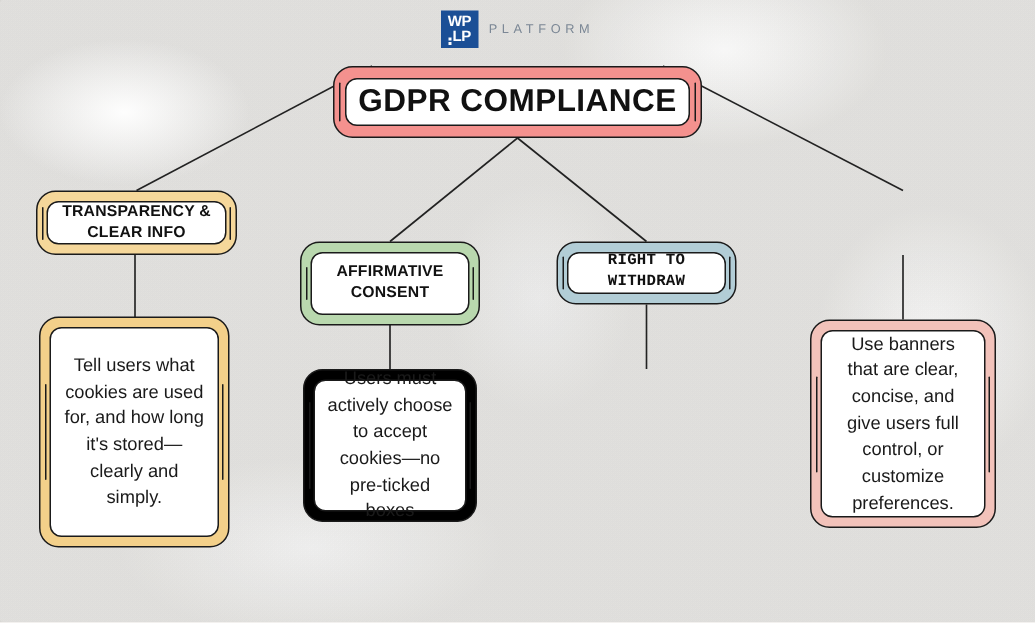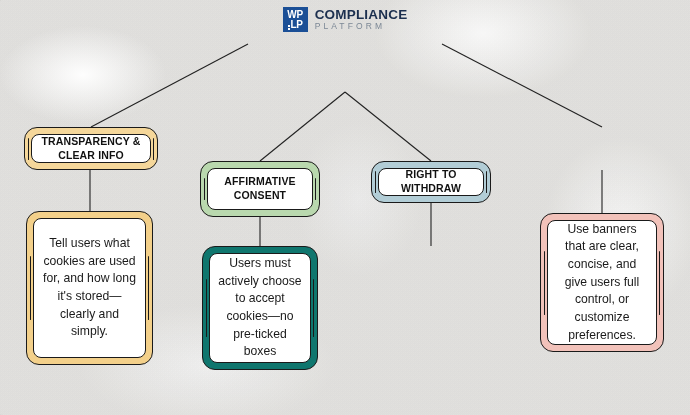--- a/index.html
+++ b/index.html
@@ -182,26 +182,26 @@
 
   
   #node-h-transparency { left: 24px;  top: 127px; width: 134px; height: 43px; background: #f5d79a; }
   #node-b-transparency { left: 26px;  top: 211px; width: 127px; height: 154px; background: #f3d08a; }
   #node-h-transparency::before, #node-h-transparency::after,
   #node-b-transparency::before, #node-b-transparency::after { height: 22px; }
   #node-b-transparency::before, #node-b-transparency::after { height: 64px; }
 
   
   #node-h-consent { left: 200px; top: 161px; width: 120px; height: 56px; background: #b9d8ae; }
-  #node-b-consent { left: 202px; top: 246px; width: 116px; height: 124px; background: #0f766e; }
+  #node-b-consent { left: 202px; top: 246px; width: 116px; height: 102px; background: #000000; }
   #node-h-consent::before, #node-h-consent::after { height: 22px; }
   #node-b-consent::before, #node-b-consent::after { height: 58px; }
 
   
-  #node-h-withdraw { left: 371px; top: 161px; width: 120px; height: 42px; background: #b2cdd6; }
+  #node-h-withdraw { left: 371px; top: 161px; width: 120px; height: 42px; background: #b2cdd6; font-family: Liberation Mono, monospace; }
   #node-b-withdraw { left: 373px; top: 246px; width: 116px; height: 122px; background: #b2cdd6; }
   #node-h-withdraw::before, #node-h-withdraw::after { height: 22px; }
   #node-b-withdraw::before, #node-b-withdraw::after { height: 58px; }
 
   
   #node-h-banners { left: 538px; top: 127px; width: 128px; height: 43px; background: #f2c2ba; }
   #node-b-banners { left: 540px; top: 213px; width: 124px; height: 139px; background: #f2c2ba; }
   #node-h-banners::before, #node-h-banners::after { height: 22px; }
   #node-b-banners::before, #node-b-banners::after { height: 64px; }
 </style>
@@ -233,25 +233,29 @@
       <span class="lm-top">WP</span>
       <span class="lm-bot">
         <span class="lm-dots">
             <i></i>
             <i></i>
           </span>
         <span>LP</span>
       </span>
     </div>
     <div id="logo-wordmark">
-      <div id="logo-line1">COMPLIANCE</div>
       <div id="logo-line2">PLATFORM</div>
     </div>
   </div>
 
+  <div class="node" id="node-title">
+    <div class="node-inner">
+      <span id="title-text">GDPR COMPLIANCE</span>
+    </div>
+  </div>
 
   <div class="node node-heading" id="node-h-transparency">
     <div class="node-inner">
       <span class="heading-text">TRANSPARENCY &amp; CLEAR INFO</span>
     </div>
   </div>
   <div class="node node-body" id="node-b-transparency">
     <div class="node-inner">
       <span class="body-text">Tell users what cookies are used for, and how long it's stored—clearly and simply.</span>
     </div>

